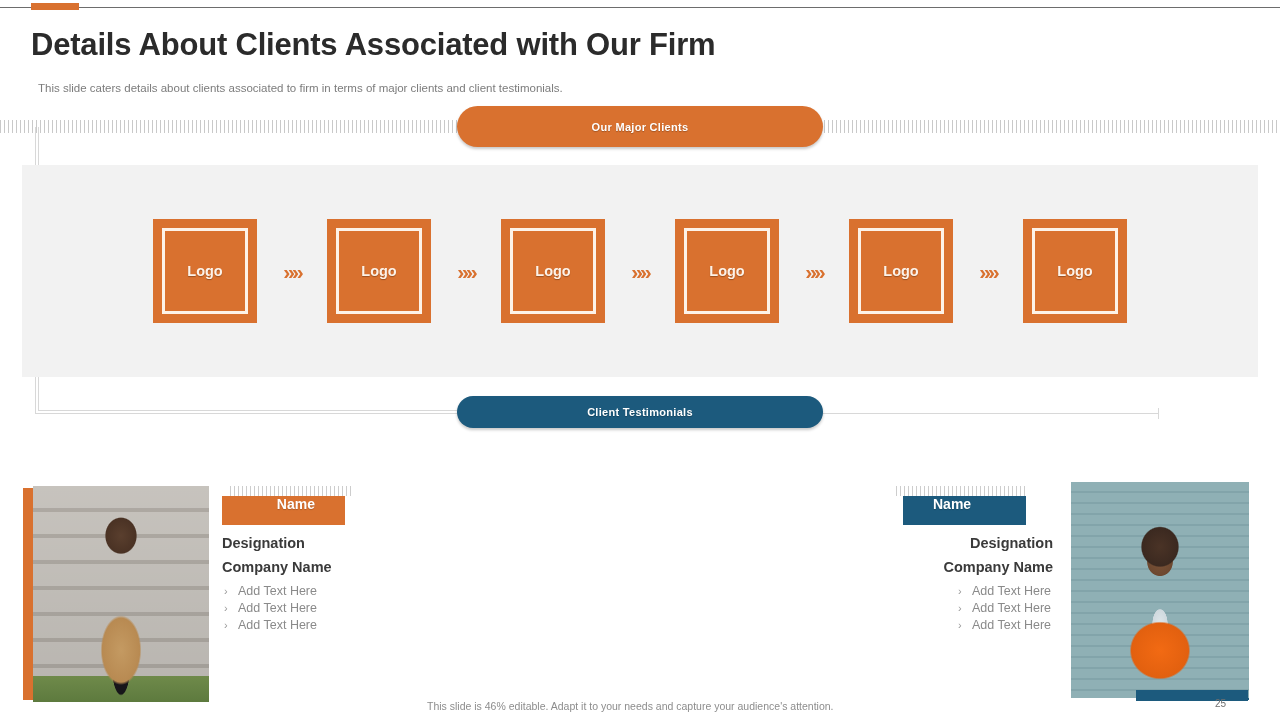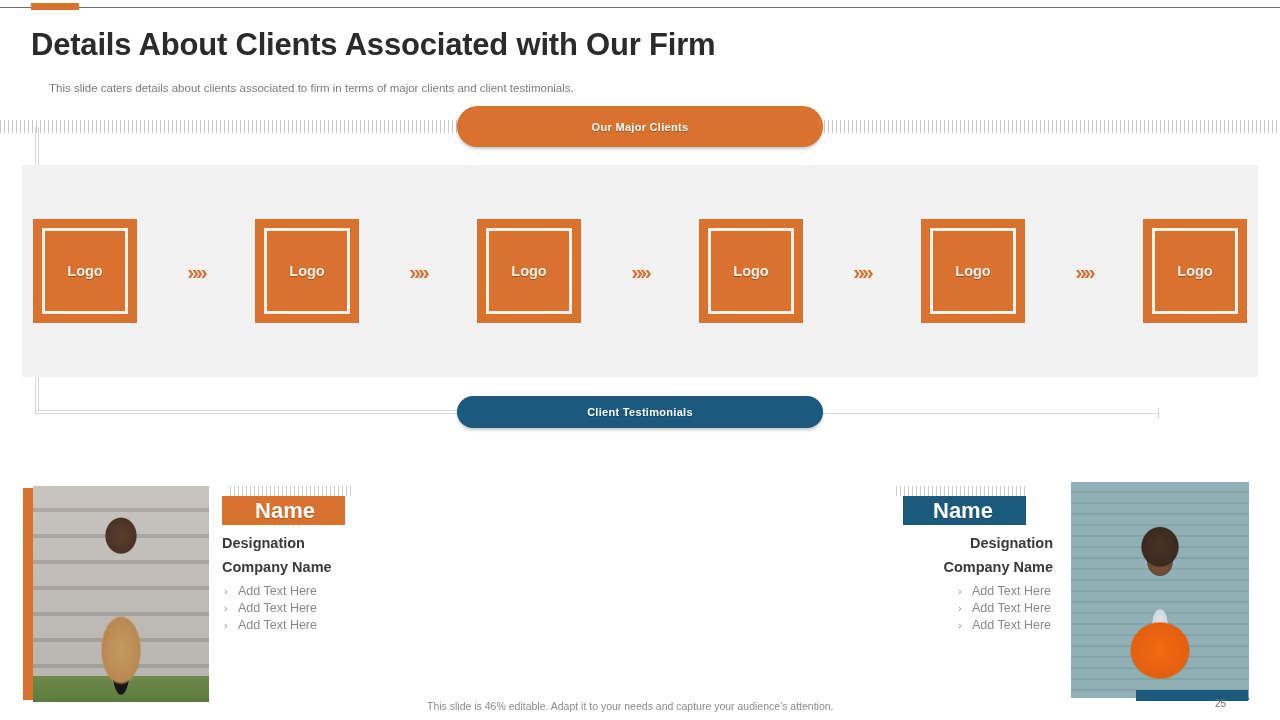--- a/index.html
+++ b/index.html
@@ -28,21 +28,21 @@
 
   
   .page-title {
     position: absolute; left: 31px; top: 27px;
     font-size: 31px; font-weight: bold;
     color: #2b2b2b;
     letter-spacing: -0.2px;
     white-space: nowrap;
   }
   .page-subtitle {
-    position: absolute; left: 49px; top: 82px;
+    position: absolute; left: 38px; top: 82px;
     font-size: 11.5px; color: #7c7c7c;
     white-space: nowrap;
   }
 
   
   .hatch {
     position: absolute;
     height: 13px;
     background-image: repeating-linear-gradient(
       to right,
@@ -87,21 +87,21 @@
 
   
   .logo-panel {
     position: absolute; left: 22px; top: 165px;
     width: 1236px; height: 212px;
     background: #f2f2f2;
   }
   .logo-row {
     position: absolute; left: 0; top: 0;
     width: 100%; height: 100%;
-    display: flex; align-items: center; justify-content: center; gap: 24px;
+    display: flex; align-items: center; justify-content: center;
   }
   .logo-box {
     width: 104px; height: 104px;
     border: 5px solid #d9712f;
     background: #d9712f;
     box-sizing: border-box;
     padding: 4px;
     display: flex;
     flex: 0 0 auto;
   }
@@ -178,23 +178,23 @@
       to right,
       #cdcdcd 0px, #cdcdcd 1px,
       rgba(255,255,255,0) 1px, rgba(255,255,255,0) 4px
     );
   }
   .hatch-sm-left  { width: 123px; margin-left: 8px; }
   .hatch-sm-right { width: 130px; margin-left: 58px; }
 
   .name-banner {
     height: 29px;
-    display: flex; align-items: center;
+    display: flex; align-items: flex-start;
     color: #ffffff;
-    font-size: 22px; font-weight: bold;
+    font-size: 14px; font-weight: bold;
     text-shadow: 0 1px 1px rgba(0,0,0,0.2);
   }
   .name-left  { width: 123px; background: #d9712f; justify-content: flex-end; padding-right: 30px; box-sizing: border-box; }
   .name-right { width: 123px; background: #1c5a7d; justify-content: flex-start; padding-left: 30px; box-sizing: border-box; margin-left: 65px; }
 
   .designation {
     margin-top: 10px;
     font-size: 14.5px; font-weight: bold; color: #3a3a3a;
   }
   .company {

